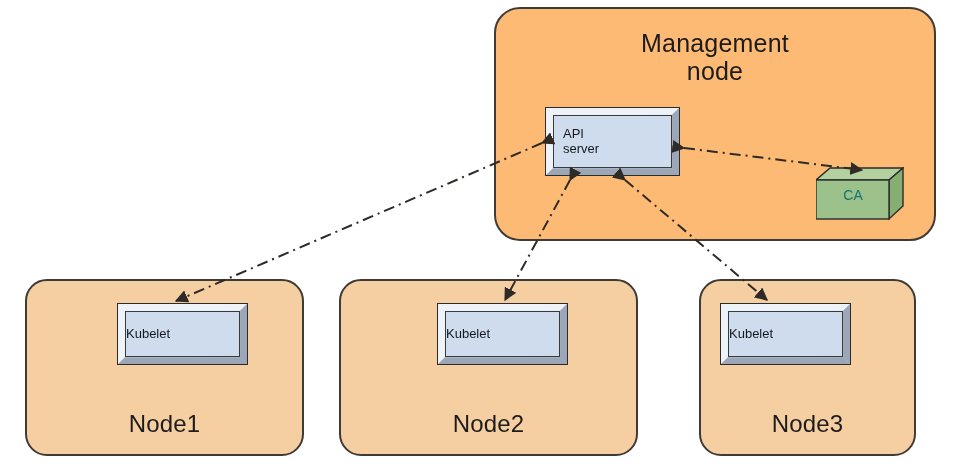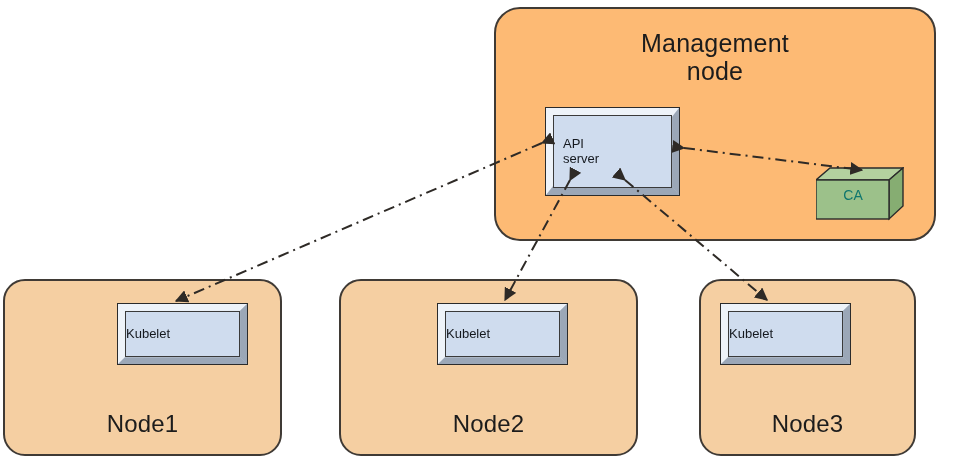--- a/index.html
+++ b/index.html
@@ -49,21 +49,21 @@
     width: 442px; height: 234px;
     background: #fdba74;
     border-radius: 26px;
   }
   #mgmt-node-label {
     top: 20px;
     font-size: 25px;
   }
 
   .worker-node { background: #f5cfa2; }
-  #node-1 { left: 3px;   top: 279px; width: 279px; height: 177px; }
+  #node-1 { left: 25px;   top: 279px; width: 279px; height: 177px; }
   #node-2 { left: 339px; top: 279px; width: 299px; height: 177px; }
   #node-3 { left: 699px; top: 279px; width: 217px; height: 177px; }
   .worker-node-label {
     bottom: 16px;
     font-size: 24px;
   }
 
   
   .bevel-box {
     position: absolute;
@@ -98,21 +98,21 @@
     line-height: 1.15;
     color: #15191f;
   }
   .bevel-text.centered {
     text-align: left;
     padding-left: 0;
   }
 
   #api-server {
     left: 545px; top: 107px;
-    width: 135px; height: 89px;
+    width: 135px; height: 69px;
   }
   .kubelet-box {
     width: 131px; height: 62px;
   }
   #kubelet-1 { left: 117px; top: 303px; }
   #kubelet-2 { left: 437px; top: 303px; }
   #kubelet-3 { left: 720px; top: 303px; }
 
   
   #ca-cube {

